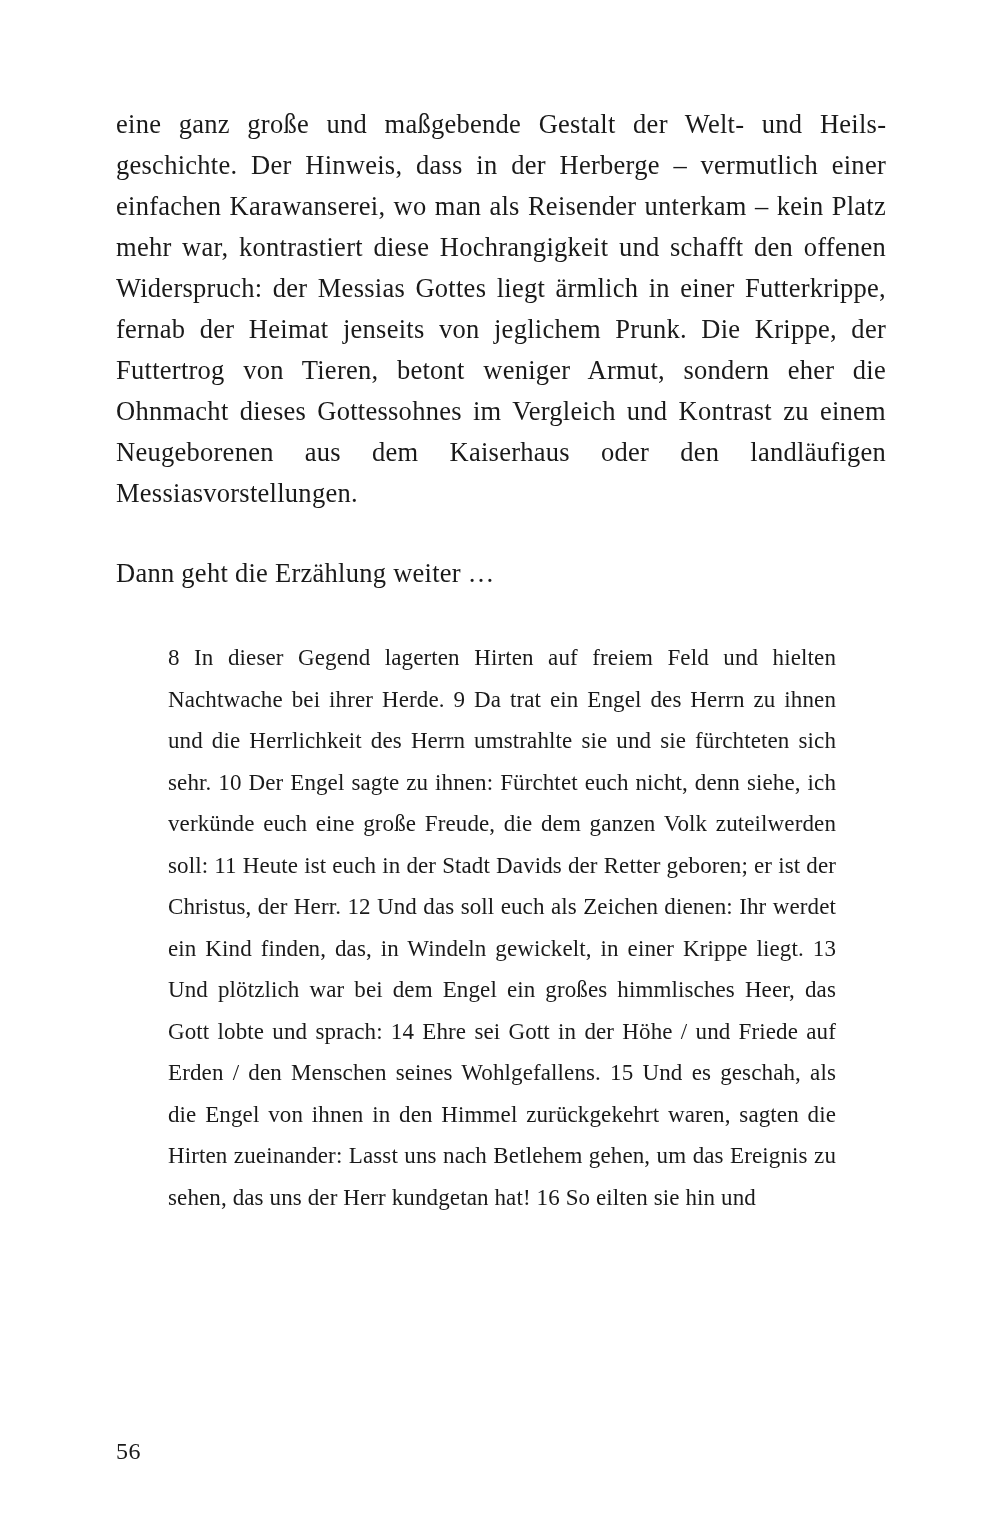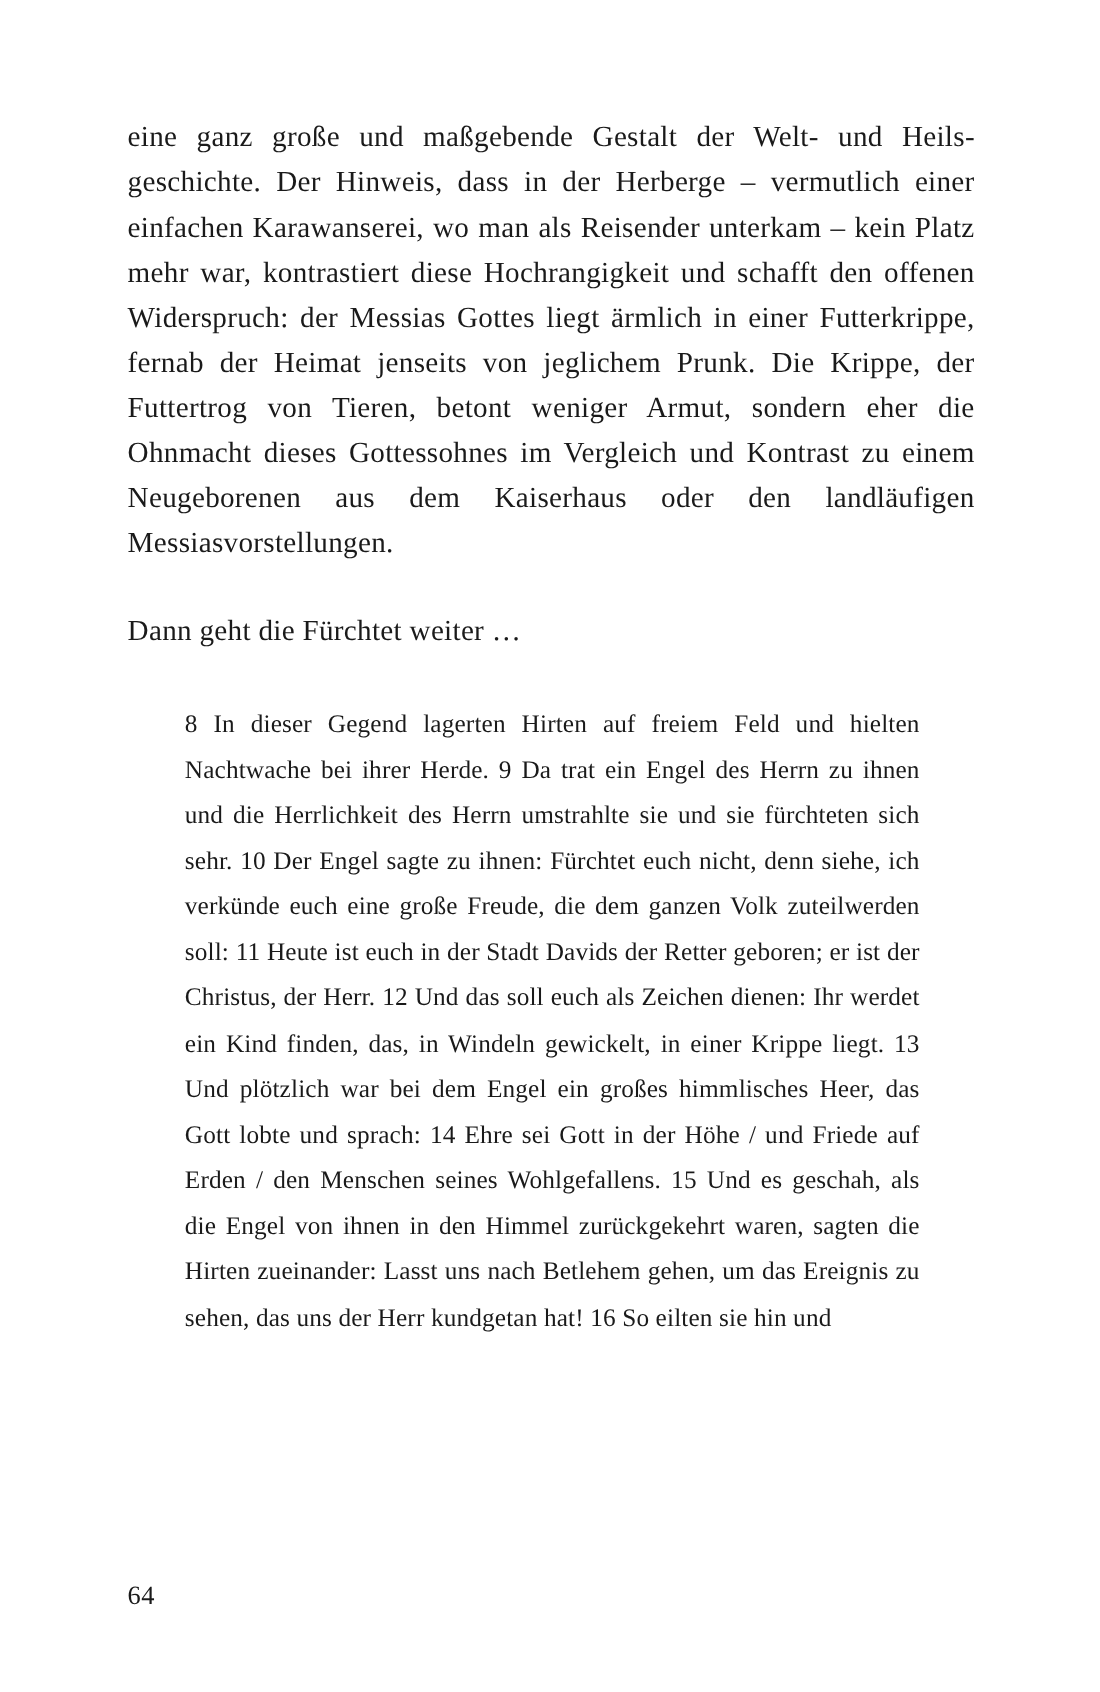--- a/index.html
+++ b/index.html
@@ -82,23 +82,23 @@
 </style>
 </head>
 <body>
 
 <div class="page">
 
   <div class="text-column">
 
     <p class="body-paragraph">eine ganz große und maßgebende Gestalt der Welt- und Heils­geschichte. Der Hinweis, dass in der Herberge – vermutlich einer einfachen Karawanserei, wo man als Reisender unterkam – kein Platz mehr war, kontrastiert diese Hochrangigkeit und schafft den offenen Widerspruch: der Messias Gottes liegt ärm­lich in einer Futterkrippe, fernab der Heimat jenseits von jegli­chem Prunk. Die Krippe, der Futtertrog von Tieren, betont we­niger Armut, sondern eher die Ohnmacht dieses Gottessohnes im Vergleich und Kontrast zu einem Neugeborenen aus dem Kaiserhaus oder den landläufigen Messiasvorstellungen.</p>
 
-    <p class="transition-paragraph">Dann geht die Fürchtet weiter …</p>
+    <p class="transition-paragraph">Dann geht die Erzählung weiter …</p>
 
     <blockquote class="quote-block">
       <p>8 In dieser Gegend lagerten Hirten auf freiem Feld und hielten Nachtwache bei ihrer Herde. 9 Da trat ein Engel des Herrn zu ihnen und die Herrlichkeit des Herrn umstrahlte sie und sie fürchteten sich sehr. 10 Der Engel sagte zu ihnen: Fürchtet euch nicht, denn siehe, ich verkünde euch eine große Freude, die dem ganzen Volk zuteilwerden soll: 11 Heute ist euch in der Stadt Davids der Retter geboren; er ist der Christus, der Herr. 12 Und das soll euch als Zeichen dienen: Ihr werdet ein Kind finden, das, in Windeln gewickelt, in einer Krippe liegt. 13 Und plötzlich war bei dem Engel ein großes himmlisches Heer, das Gott lobte und sprach: 14 Ehre sei Gott in der Höhe / und Friede auf Erden / den Menschen seines Wohlgefallens. 15 Und es ge­schah, als die Engel von ihnen in den Himmel zurück­gekehrt waren, sagten die Hirten zueinander: Lasst uns nach Betlehem gehen, um das Ereignis zu sehen, das uns der Herr kundgetan hat! 16 So eilten sie hin und</p>
     </blockquote>
 
   </div>
 
-  <div class="folio">64</div>
+  <div class="folio">56</div>
 
 </div>
 
 </body></html>

